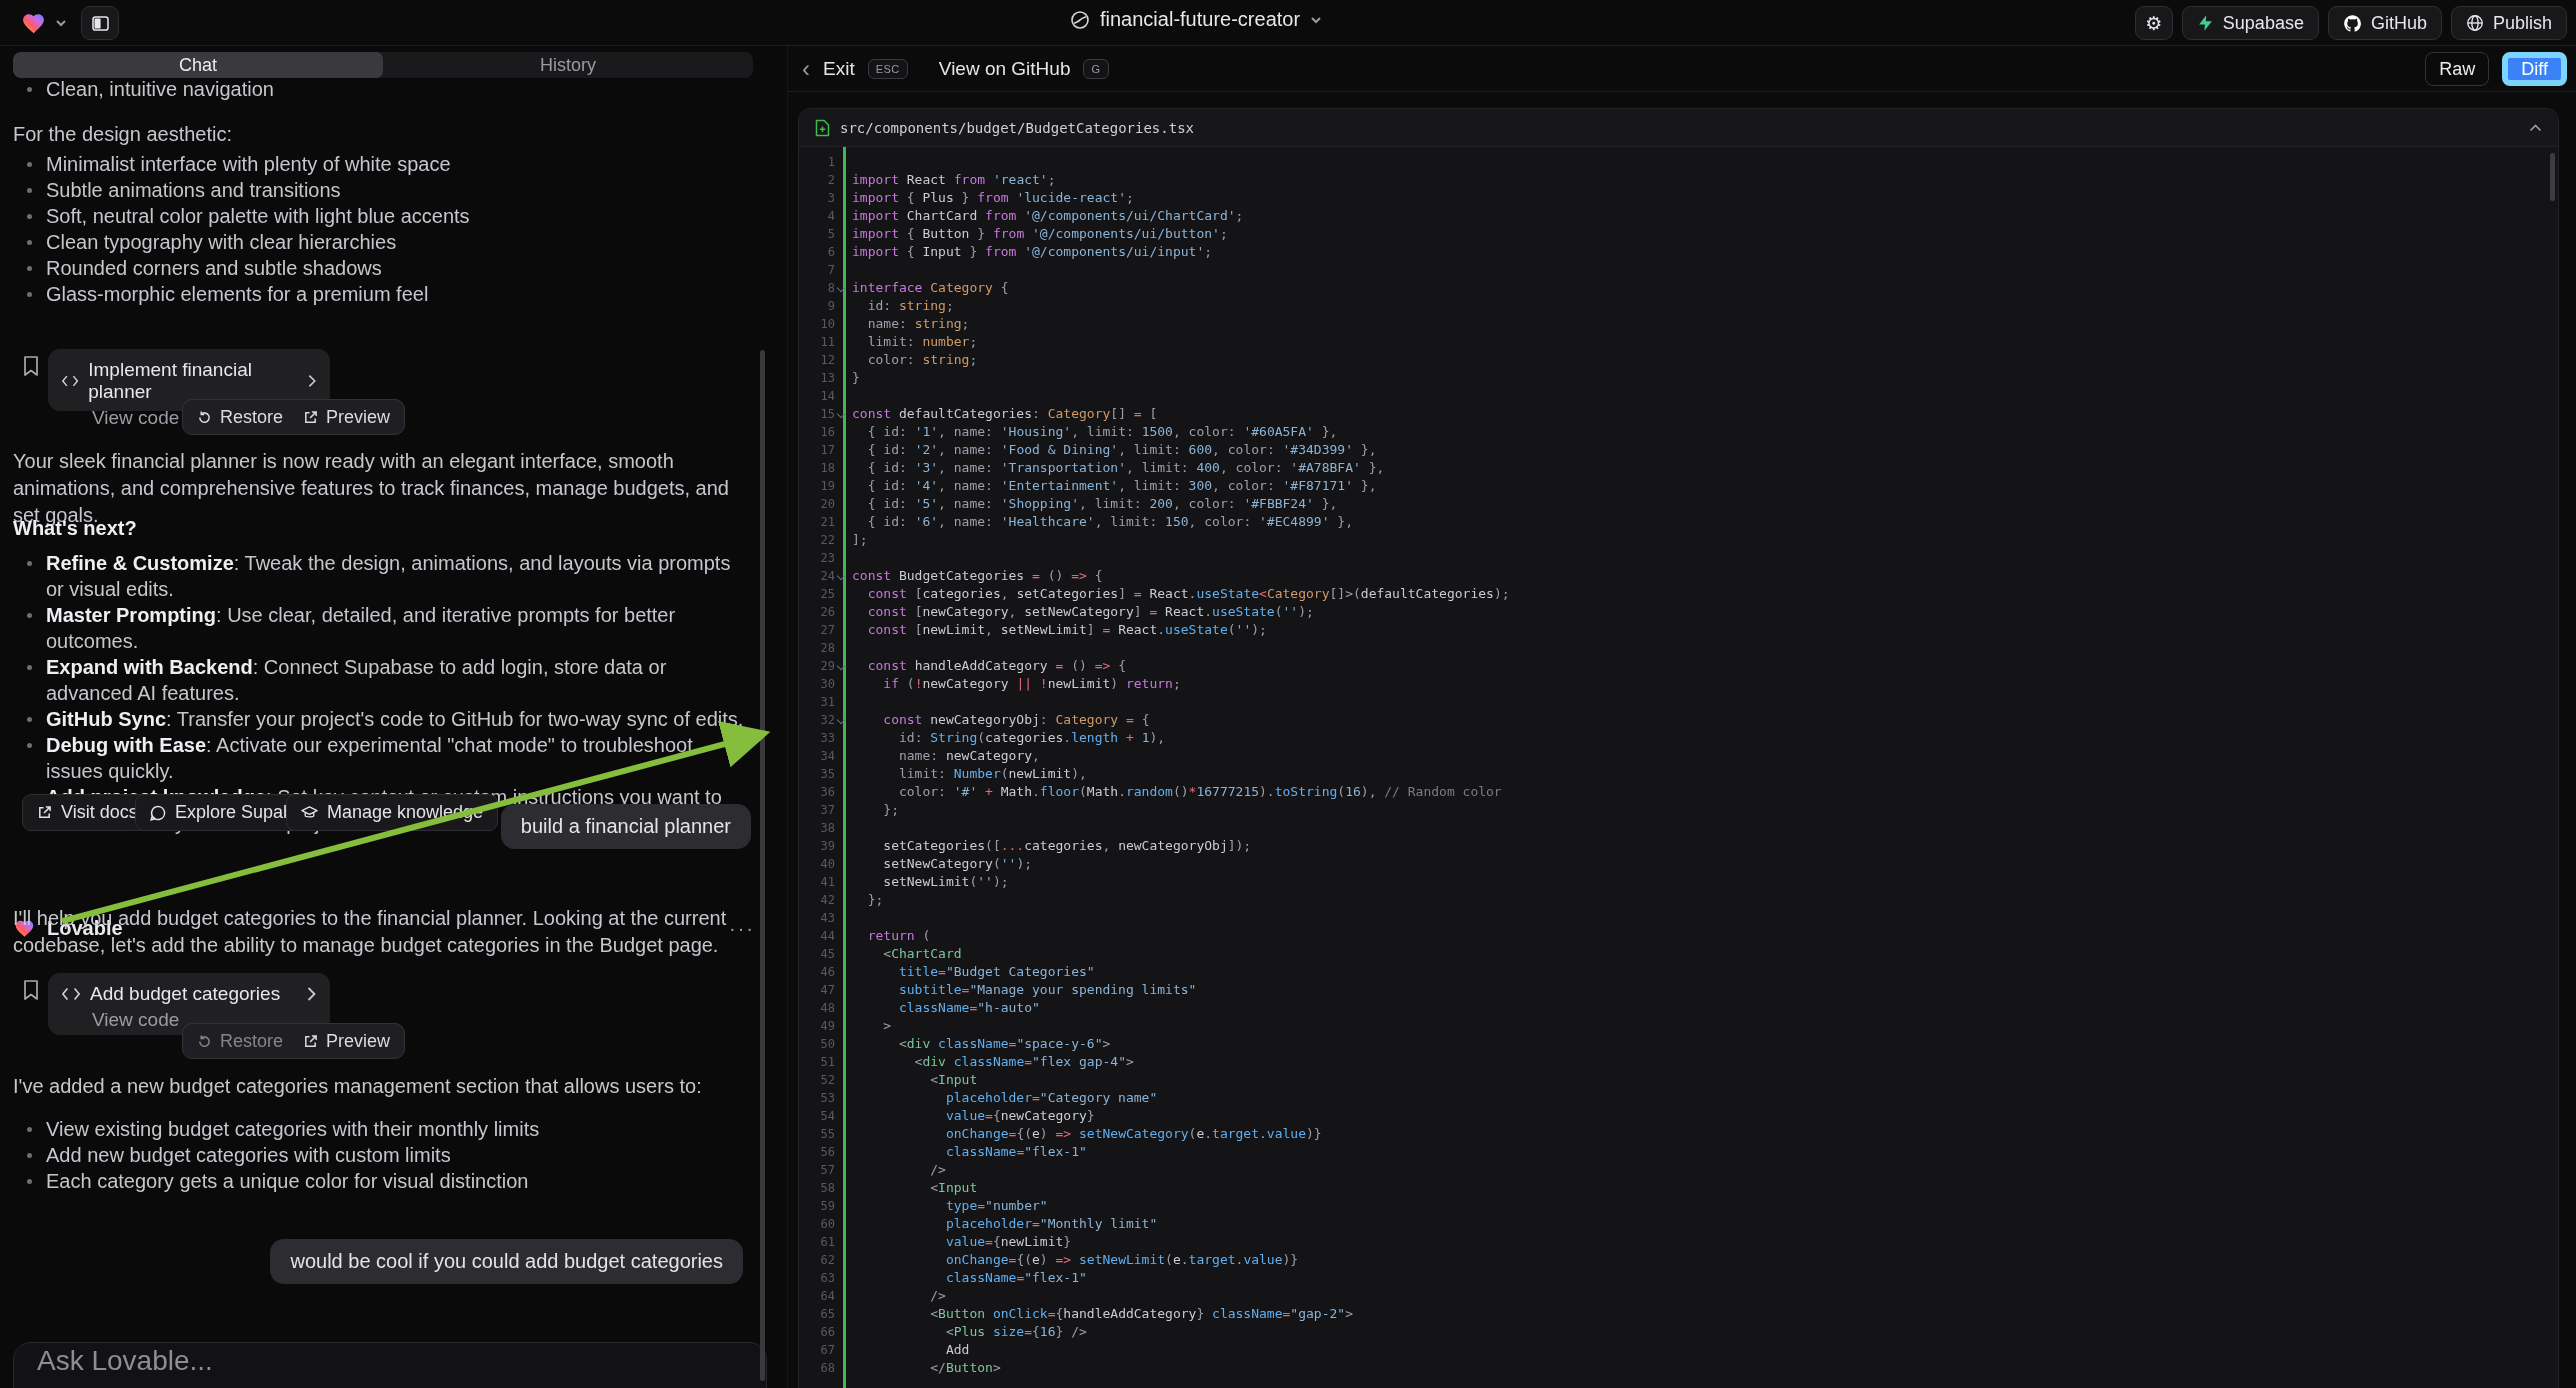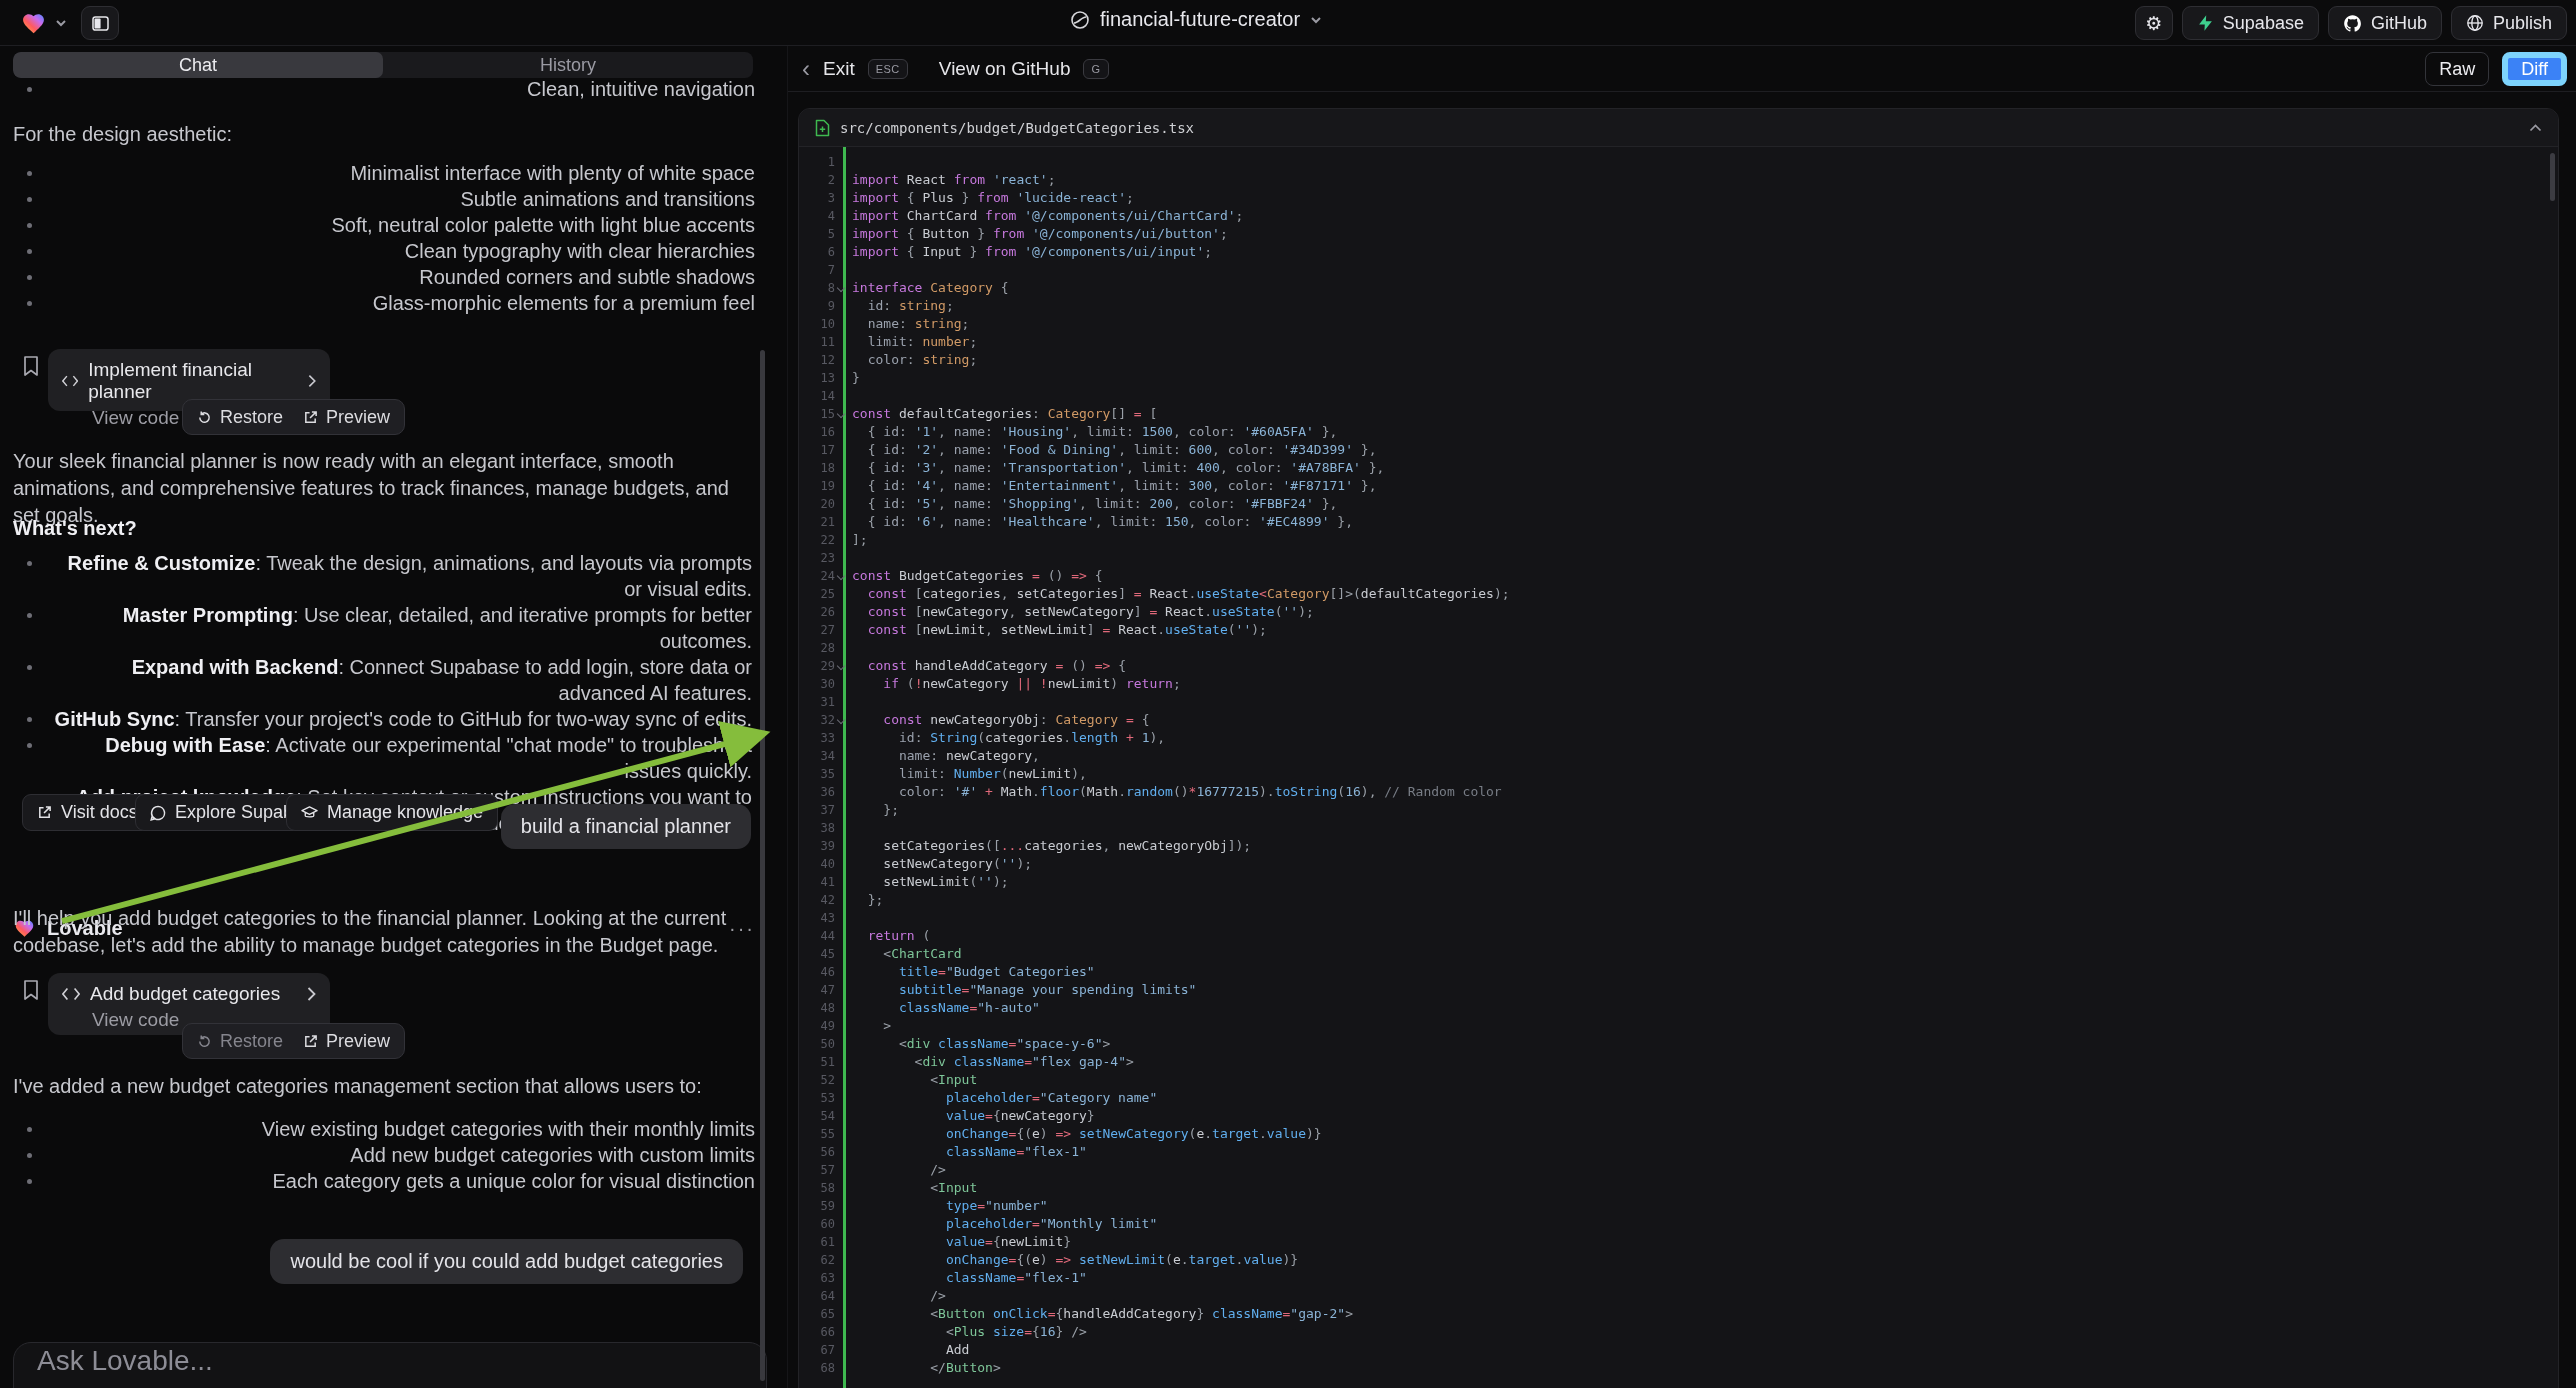--- a/index.html
+++ b/index.html
@@ -24,21 +24,21 @@
   
   #chat { position:absolute; left:0; top:46px; width:787px; height:1342px; }
   #tabs { position:absolute; left:13px; top:6px; width:740px; height:26px; background:#1a1a1d;
     border-radius:8px; display:flex; overflow:hidden; }
   .tab { flex:1; display:flex; align-items:center; justify-content:center; font-size:18px;
     color:#9a9aa3; cursor:pointer; }
   .tab.active { background:#39393e; color:#ececf0; border-radius:7px; }
 
   .chat-p { position:absolute; left:13px; width:742px; font-size:20px; line-height:27px; color:#c6c7cd; }
   .chat-h { color:#efeff3; font-weight:bold; }
-  ul.blist { list-style:none;text-align:right; }
+  ul.blist { list-style:none; }
   ul.blist li { position:relative; padding-left:33px; line-height:26px; font-size:20px; color:#c6c7cd; }
   ul.blist li::before { content:""; position:absolute; left:14px; top:11px; width:5px; height:5px;
     border-radius:50%; background:#6e6e76; }
   ul.blist li b { color:#efeff3; }
 
   .vcard { position:absolute; left:48px; width:282px; height:62px; background:#202023;
     border-radius:12px; padding:10px 14px 0 14px; cursor:pointer; }
   .vcard-row { display:flex; align-items:center; gap:10px; color:#e8e8ec; font-size:19px; }
   .vcard-sub { margin:4px 0 0 30px; color:#9c9ca4; font-size:19px; }
   .vcard .chev-r { margin-left:auto; }
@@ -188,21 +188,21 @@
           <span>History</span>
         </div>
     </div>
 
     <ul class="blist abs" style="left:13px; top:30px; width:742px;">
       <li>Clean, intuitive navigation</li>
     </ul>
 
     <p class="chat-p" style="top:75px;">For the design aesthetic:</p>
 
-    <ul class="blist abs" style="left:13px; top:114px; width:742px;">
+    <ul class="blist abs" style="left:13px; top:105px; width:742px;">
       <li>Minimalist interface with plenty of white space</li>
       <li>Subtle animations and transitions</li>
       <li>Soft, neutral color palette with light blue accents</li>
       <li>Clean typography with clear hierarchies</li>
       <li>Rounded corners and subtle shadows</li>
       <li>Glass-morphic elements for a premium feel</li>
     </ul>
 
     <svg class="ic bmark" style="top:309px;" width="18" height="22" viewBox="0 0 18 22">
       <path d="M3 2 H15 V20 L9 15.5 L3 20 Z" fill="none" stroke="#a9a9b1" stroke-width="1.7" stroke-linejoin="round"></path>

